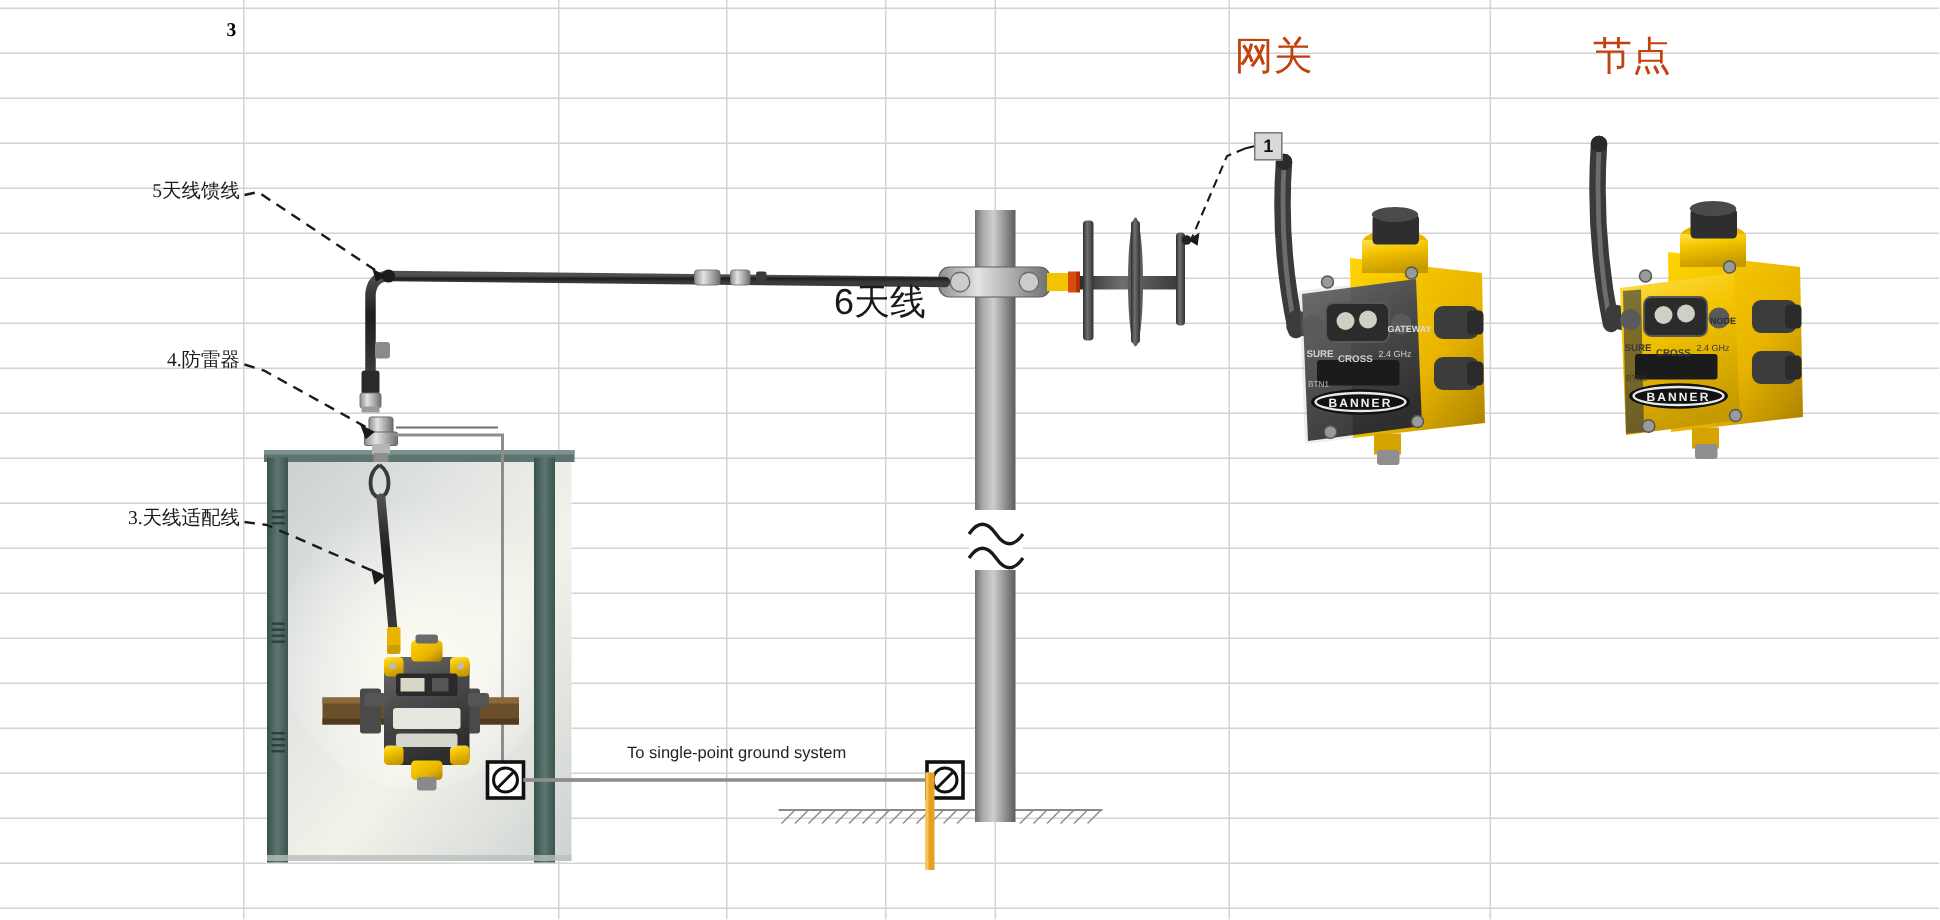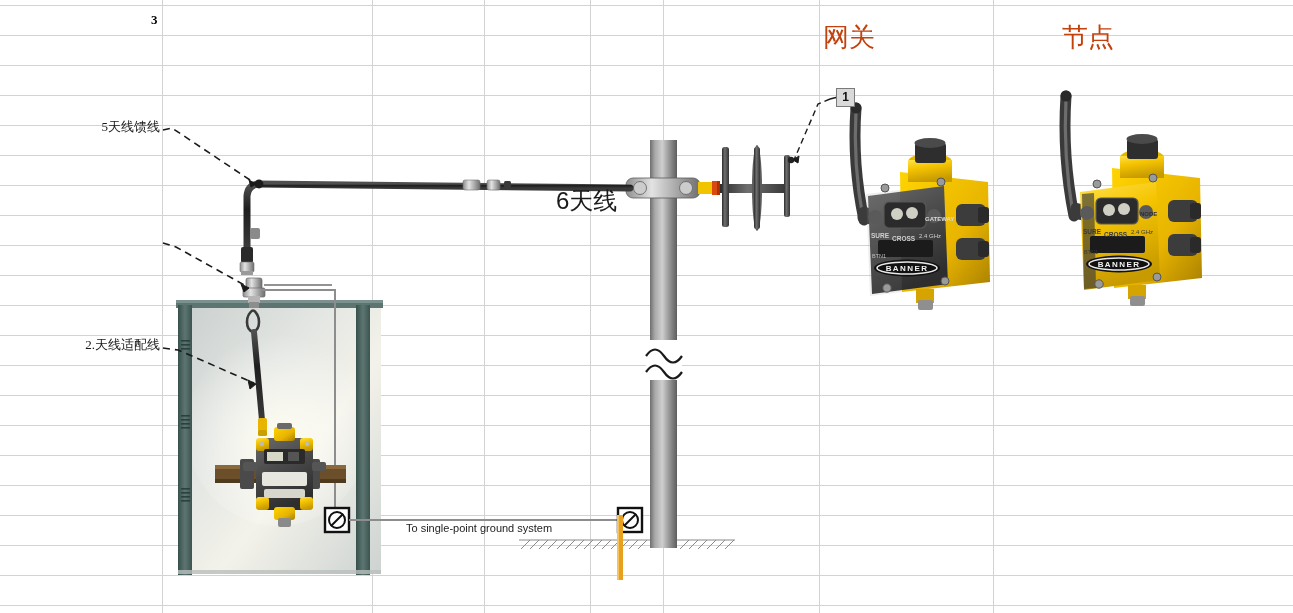--- a/index.html
+++ b/index.html
@@ -436,26 +436,27 @@
 
     <g stroke="#8d8d8d" fill="none">
       <line x1="349" y1="520" x2="400" y2="520" stroke-width="2"></line>
     </g>
   </svg>
 
   <div class="cell-num" style="left:151px;top:12px;">3</div>
 
   <div class="lbl-cn" style="left:0px;top:118px;width:160px;">5天线馈线</div>
 
-
-  <div class="lbl-cn" style="left:0px;top:336px;width:160px;">2.天线适配线</div>
+  <div class="lbl-cn" style="left:0px;top:231px;width:160px;">4.防雷器</div>
+
+  <div class="lbl-cn" style="left:0px;top:336px;width:160px;">3.天线适配线</div>
 
   <div class="lbl-antenna" style="left:556px;top:145px;">6天线</div>
 
-  <div class="lbl-ground" style="left:406px;top:496px;margin-top:26px;">To single-point ground system</div>
+  <div class="lbl-ground" style="left:418px;top:496px;">To single-point ground system</div>
 
   <div class="lbl-red" style="left:823px;top:20px;">网关</div>
 
   <div class="lbl-red" style="left:1062px;top:20px;">节点</div>
 
   <div class="callout" style="left:836px;top:88px;">1</div>
 
 </div>
 
 </body></html>

